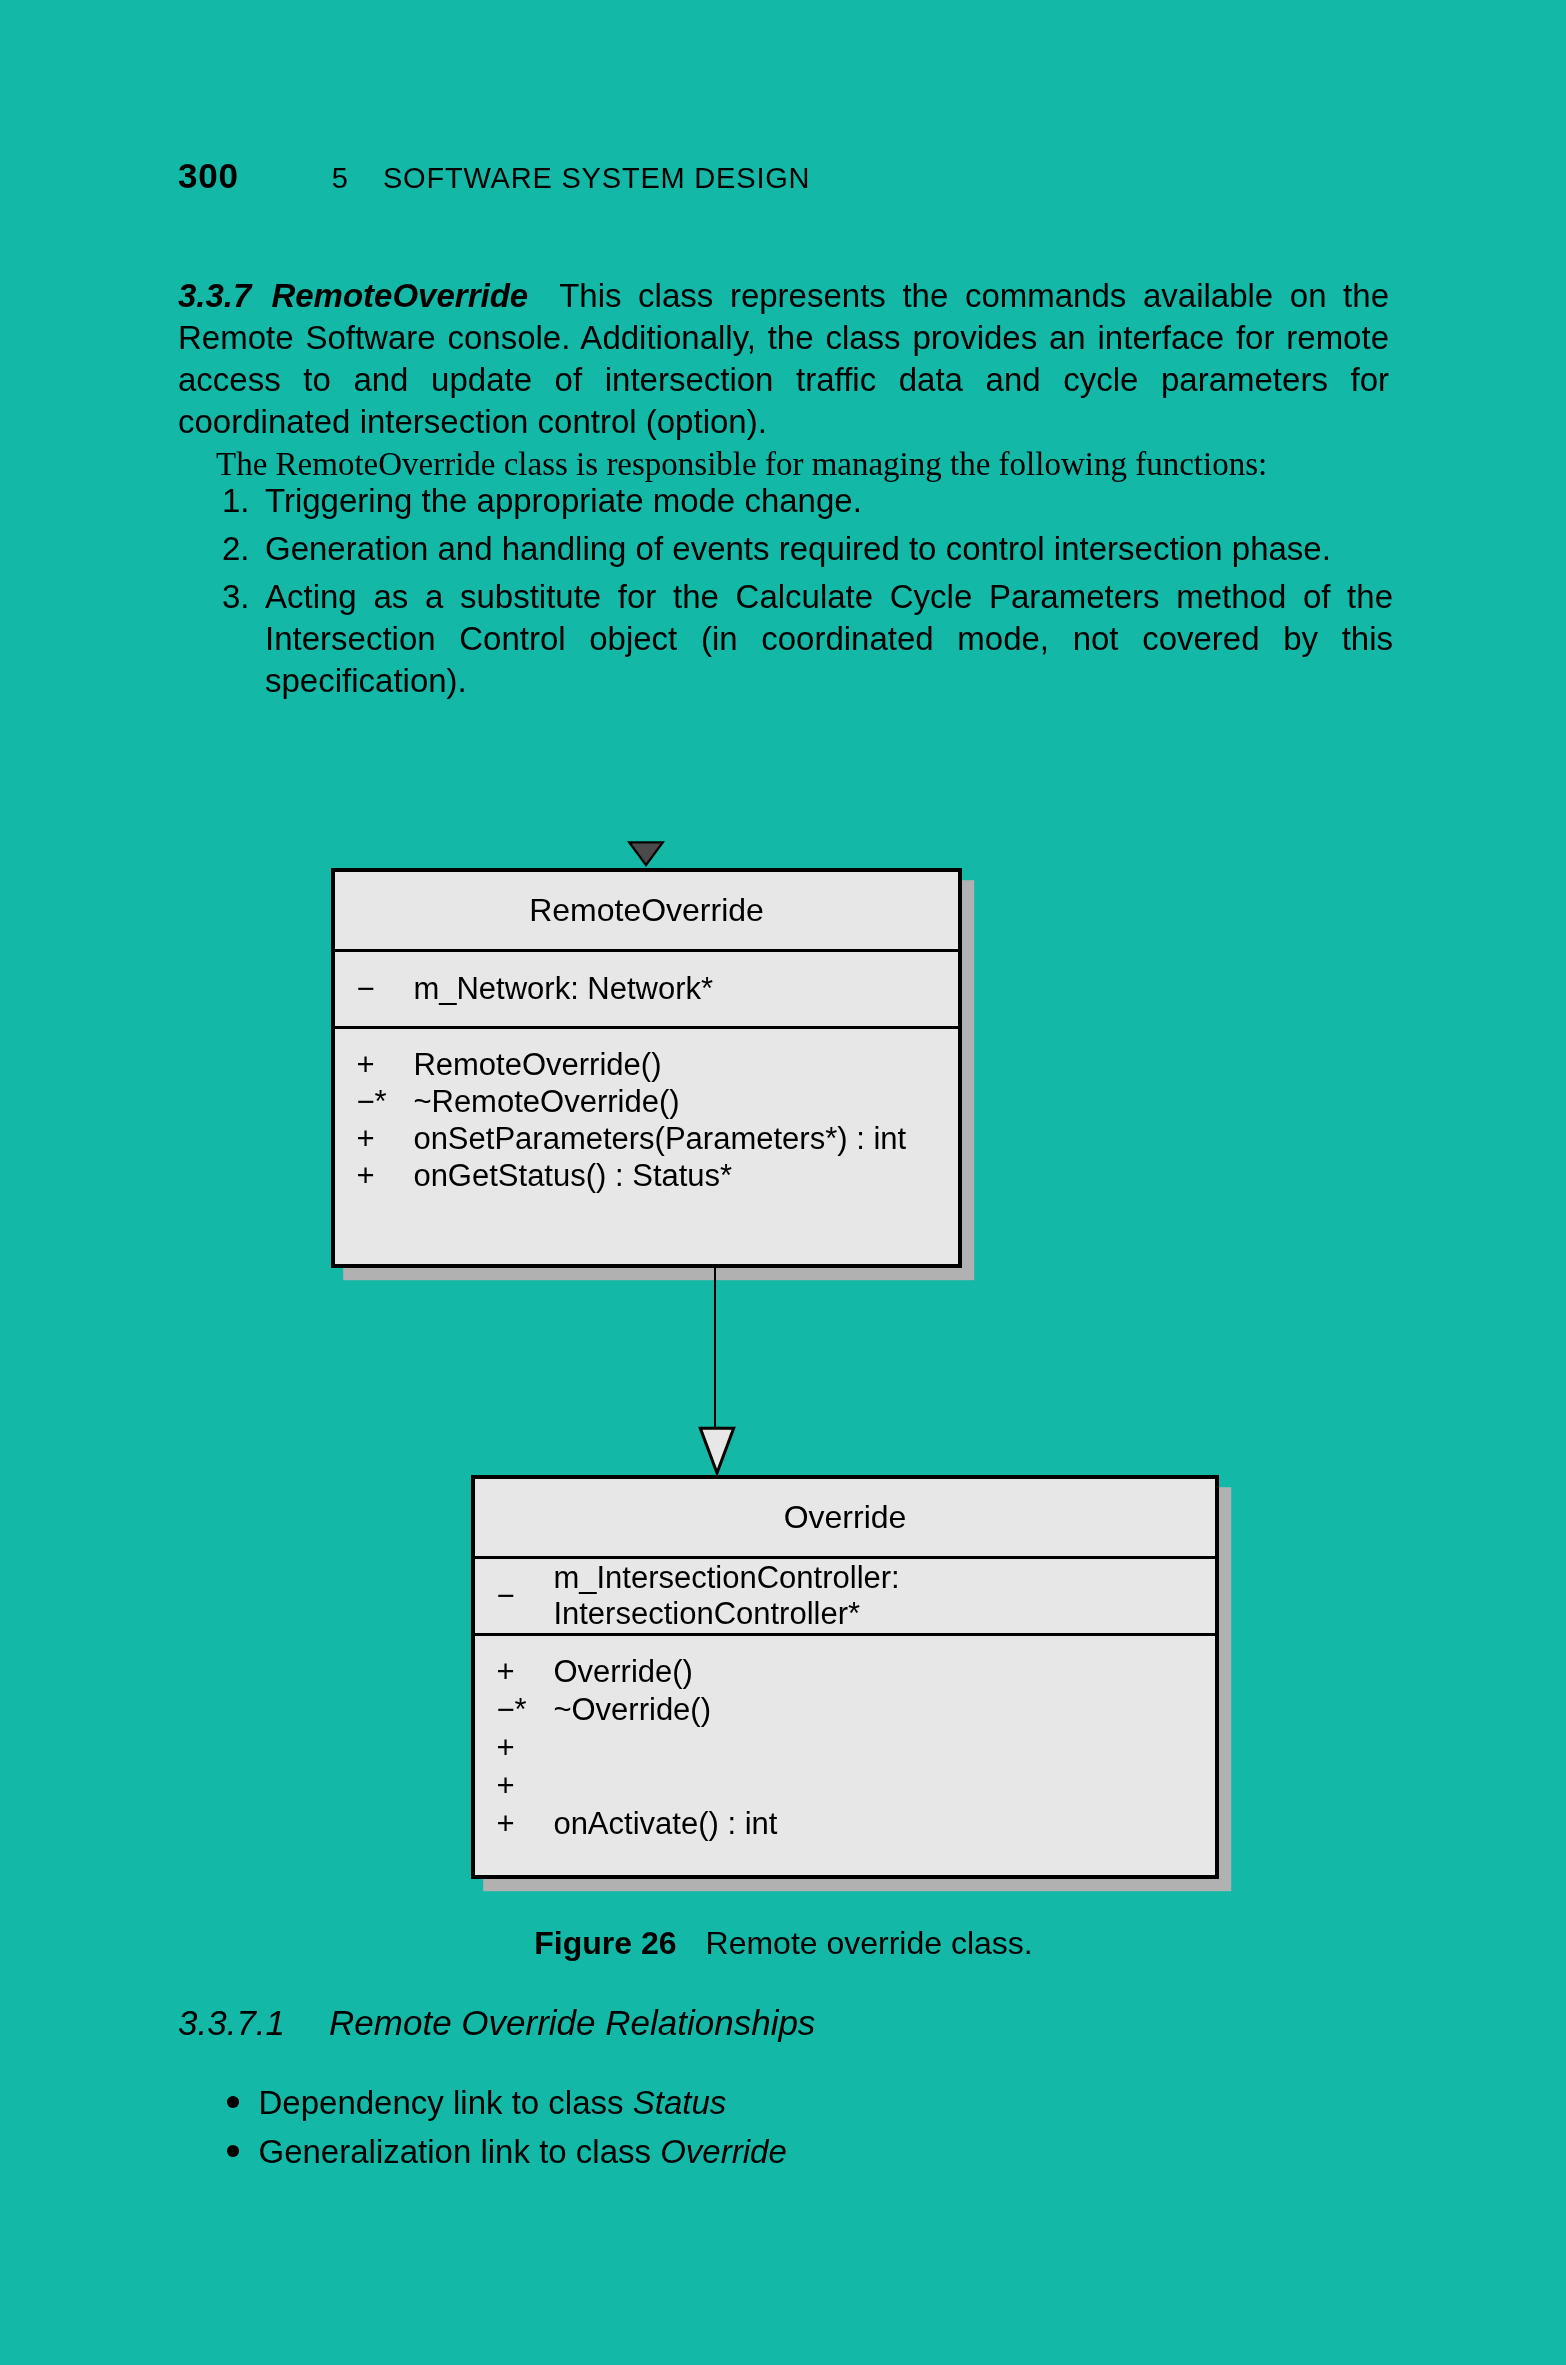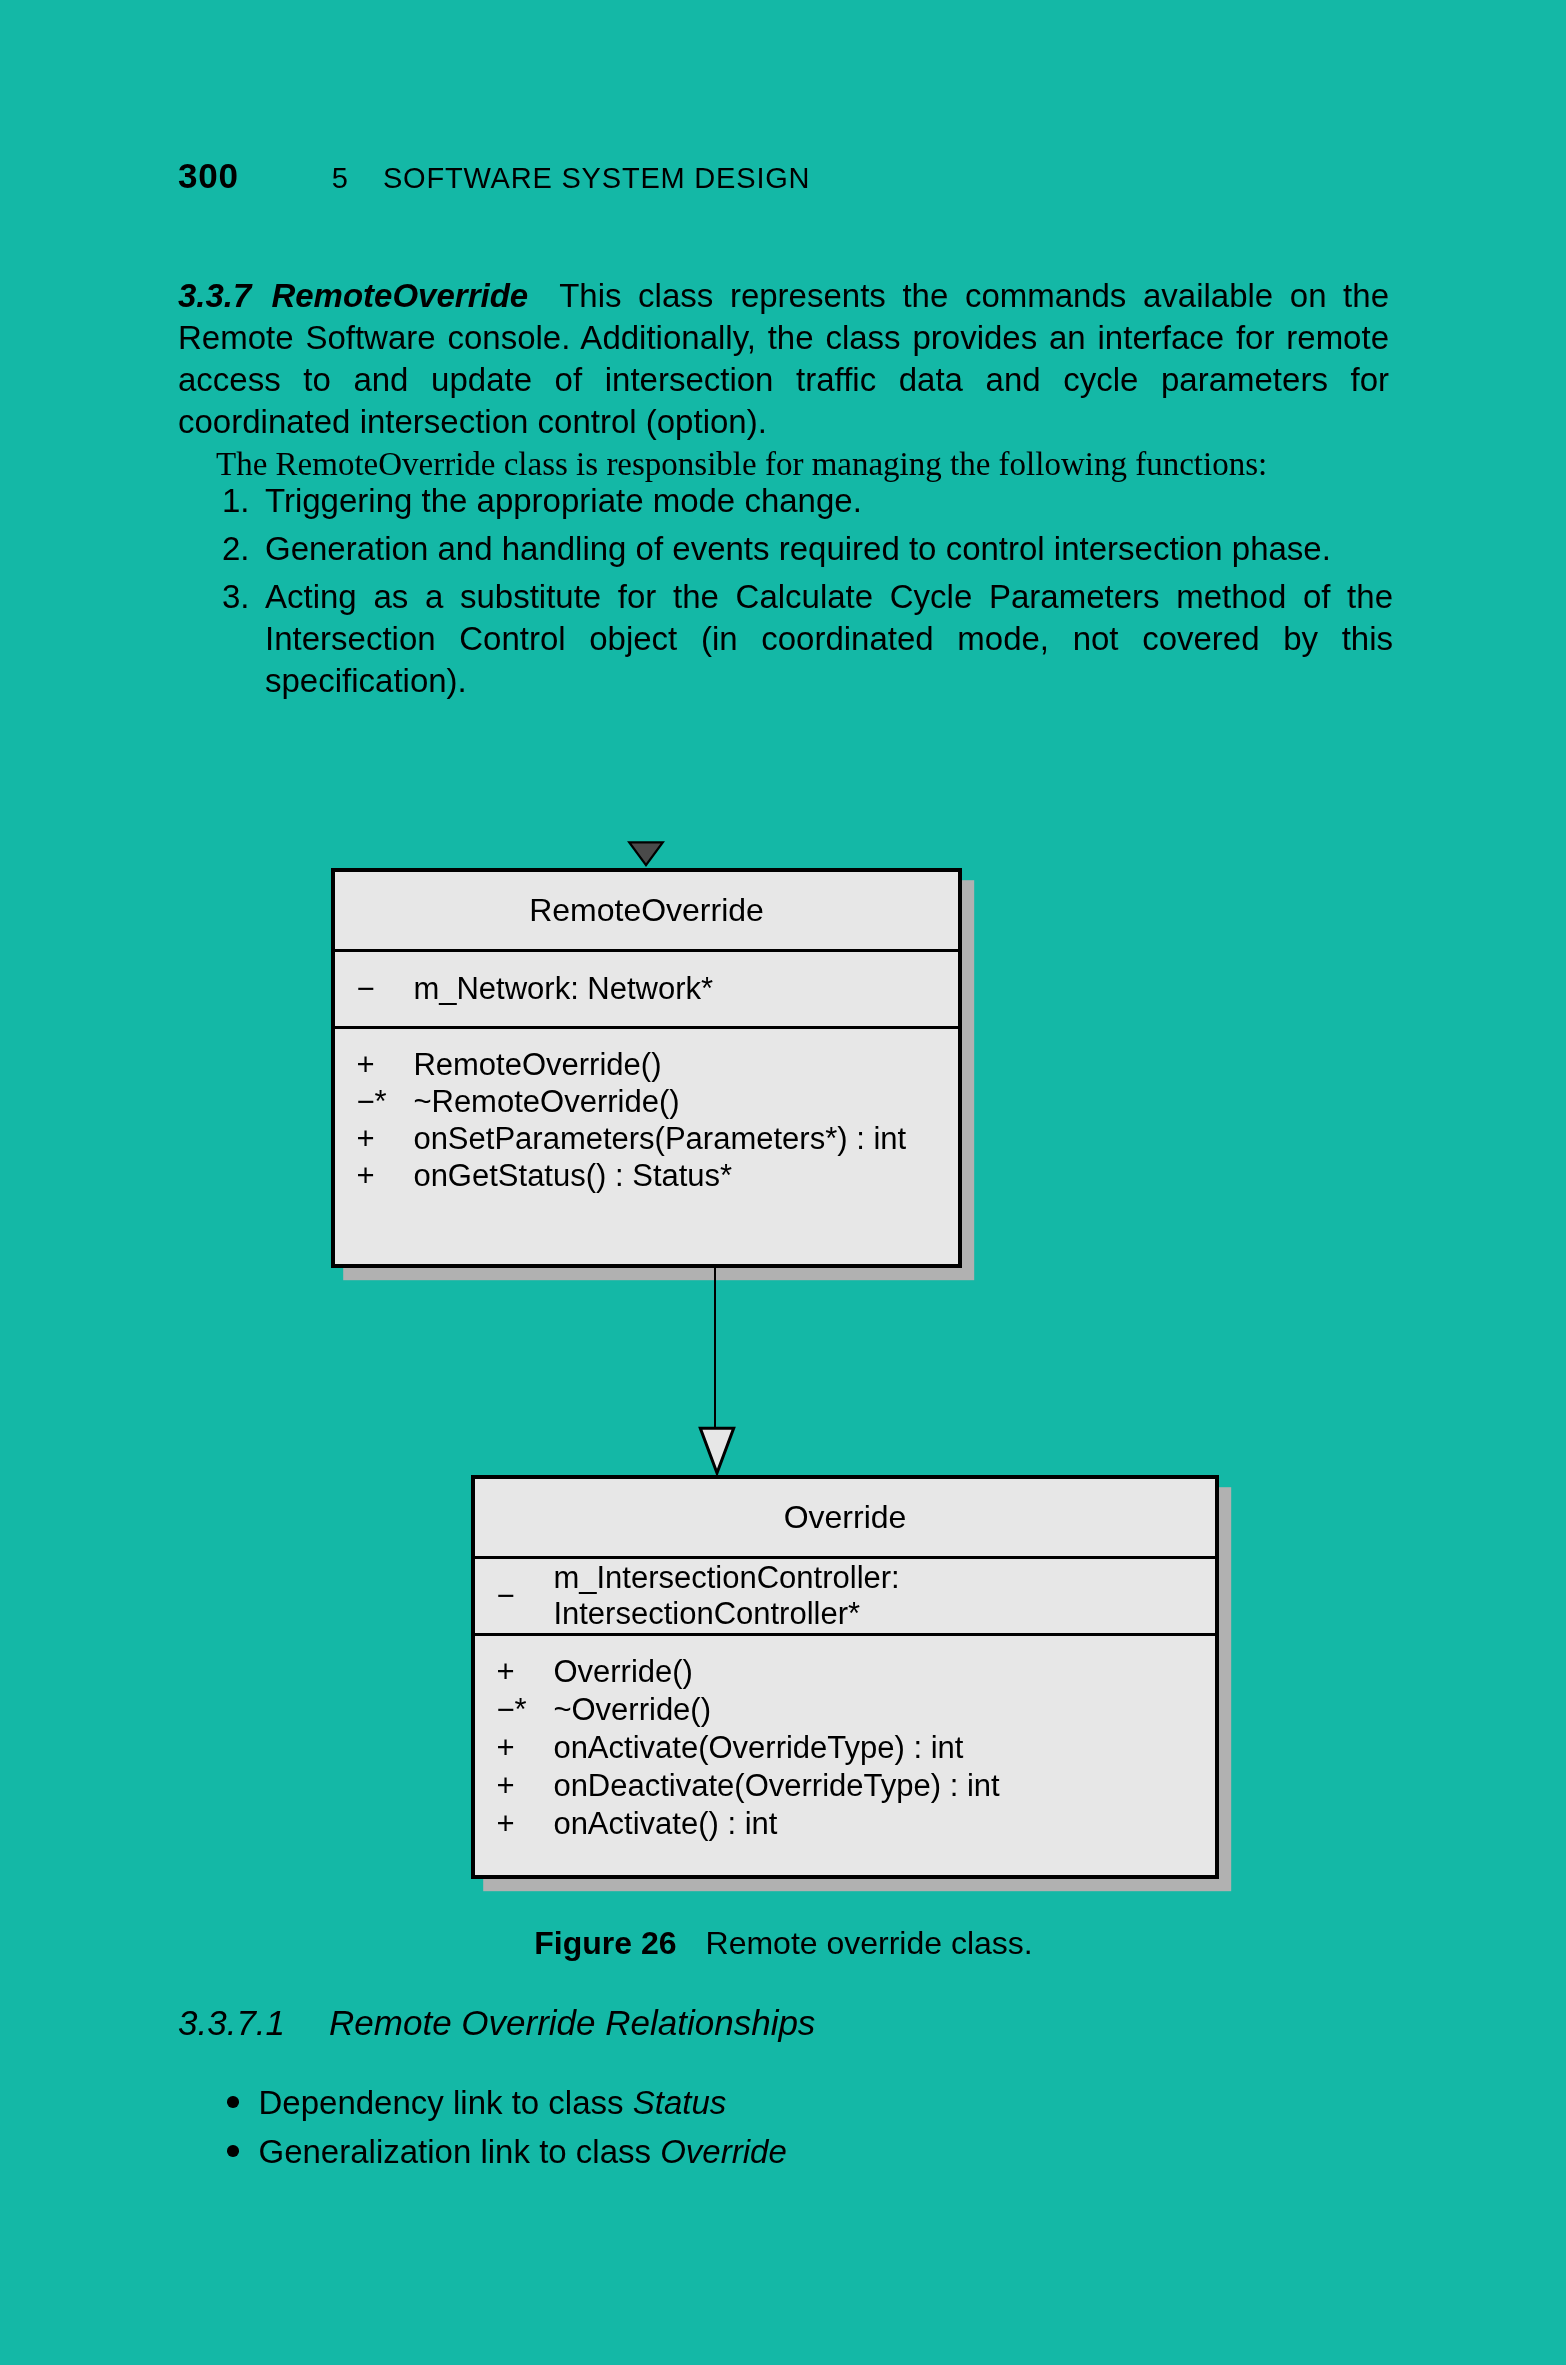--- a/index.html
+++ b/index.html
@@ -142,25 +142,23 @@
       <div class="uml-row">
         <span class="uml-prefix">+</span>
         <span class="uml-text">Override()</span>
       </div>
       <div class="uml-row">
         <span class="uml-prefix">−*</span>
         <span class="uml-text italic">~Override()</span>
       </div>
       <div class="uml-row">
         <span class="uml-prefix">+</span>
-        <span class="uml-text">onActivate(OverrideType) : int</span>
       </div>
       <div class="uml-row">
         <span class="uml-prefix">+</span>
-        <span class="uml-text">onDeactivate(OverrideType) : int</span>
       </div>
       <div class="uml-row">
         <span class="uml-prefix">+</span>
         <span class="uml-text">onActivate() : int</span>
       </div>
     </div>
   </div>
 
   <div class="caption">
     <span class="cap-label">Figure 26</span><span>Remote override class.</span>

